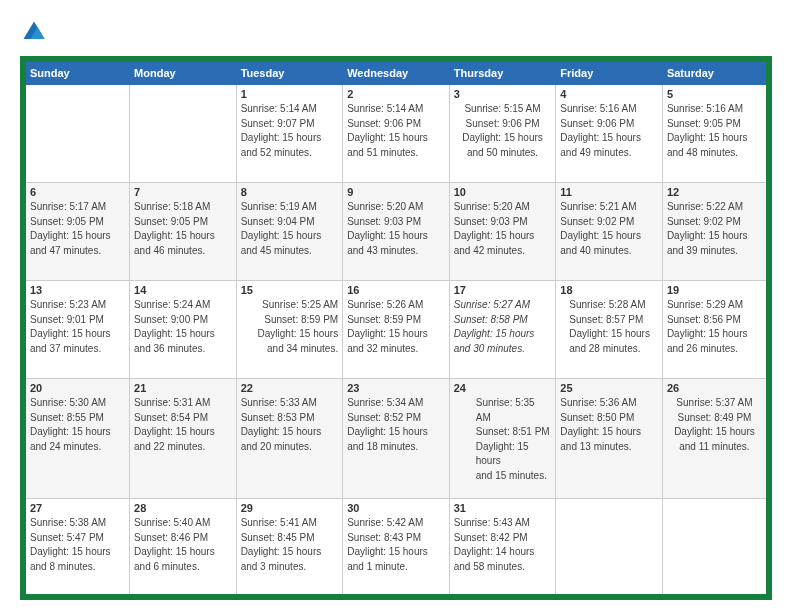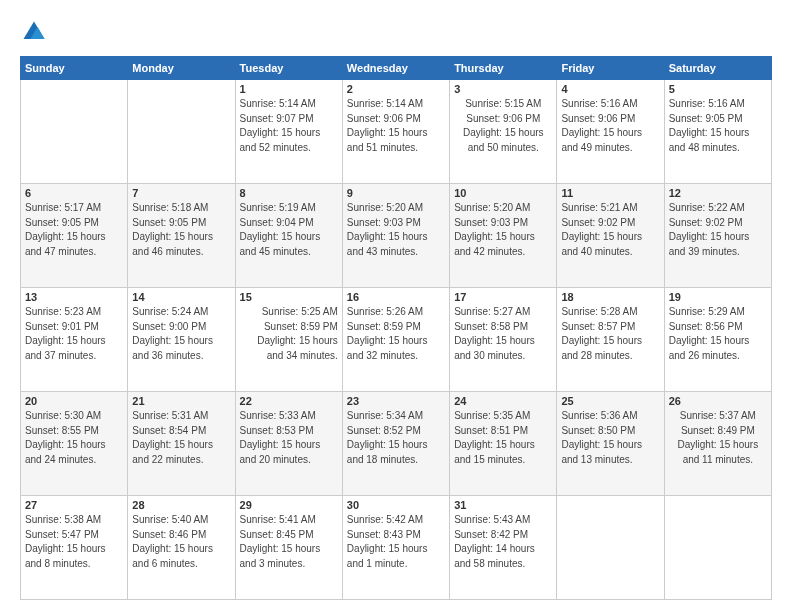--- a/index.html
+++ b/index.html
@@ -55,21 +55,21 @@
       font-weight: bold;
       color: #333;
       line-height: 1.1;
     }
     .subtitle {
       font-size: 14px;
       color: #555;
     }
     .calendar {
       flex: 1;
-      border: 1px solid #15803d;
+      border: 6px solid #15803d;
       border-collapse: collapse;
       width: 100%;
       table-layout: fixed;
     }
     .calendar thead tr th {
       background-color: #2a6db5;
       color: white;
       font-size: 11px;
       font-weight: bold;
       padding: 5px 4px;
@@ -252,28 +252,28 @@
           </td>
           <td>
             <span class="day-number">16</span>
             <div class="day-info" style="white-space: pre-line;">Sunrise: 5:26 AM
 Sunset: 8:59 PM
 Daylight: 15 hours
 and 32 minutes.</div>
           </td>
           <td>
             <span class="day-number">17</span>
-            <div class="day-info" style="white-space: pre-line;">Sunrise: 5:27 AM
+            <div class="day-info" style="white-space: pre-line; font-style: italic;">Sunrise: 5:27 AM
 Sunset: 8:58 PM
 Daylight: 15 hours
 and 30 minutes.</div>
           </td>
           <td>
             <span class="day-number">18</span>
-            <div class="day-info" style="white-space: pre-line;">Sunrise: 5:28 AM
+            <div class="day-info" style="white-space: pre-line; margin-left: 9px;">Sunrise: 5:28 AM
 Sunset: 8:57 PM
 Daylight: 15 hours
 and 28 minutes.</div>
           </td>
           <td>
             <span class="day-number">19</span>
             <div class="day-info" style="white-space: pre-line;">Sunrise: 5:29 AM
 Sunset: 8:56 PM
 Daylight: 15 hours
 and 26 minutes.</div>
@@ -303,21 +303,21 @@
           </td>
           <td>
             <span class="day-number">23</span>
             <div class="day-info" style="white-space: pre-line;">Sunrise: 5:34 AM
 Sunset: 8:52 PM
 Daylight: 15 hours
 and 18 minutes.</div>
           </td>
           <td>
             <span class="day-number">24</span>
-            <div class="day-info" style="white-space: pre-line;">Sunrise: 5:35 AM
+            <div class="day-info" style="white-space: pre-line; margin-left: 22px;">Sunrise: 5:35 AM
 Sunset: 8:51 PM
 Daylight: 15 hours
 and 15 minutes.</div>
           </td>
           <td>
             <span class="day-number">25</span>
             <div class="day-info" style="white-space: pre-line;">Sunrise: 5:36 AM
 Sunset: 8:50 PM
 Daylight: 15 hours
 and 13 minutes.</div>

